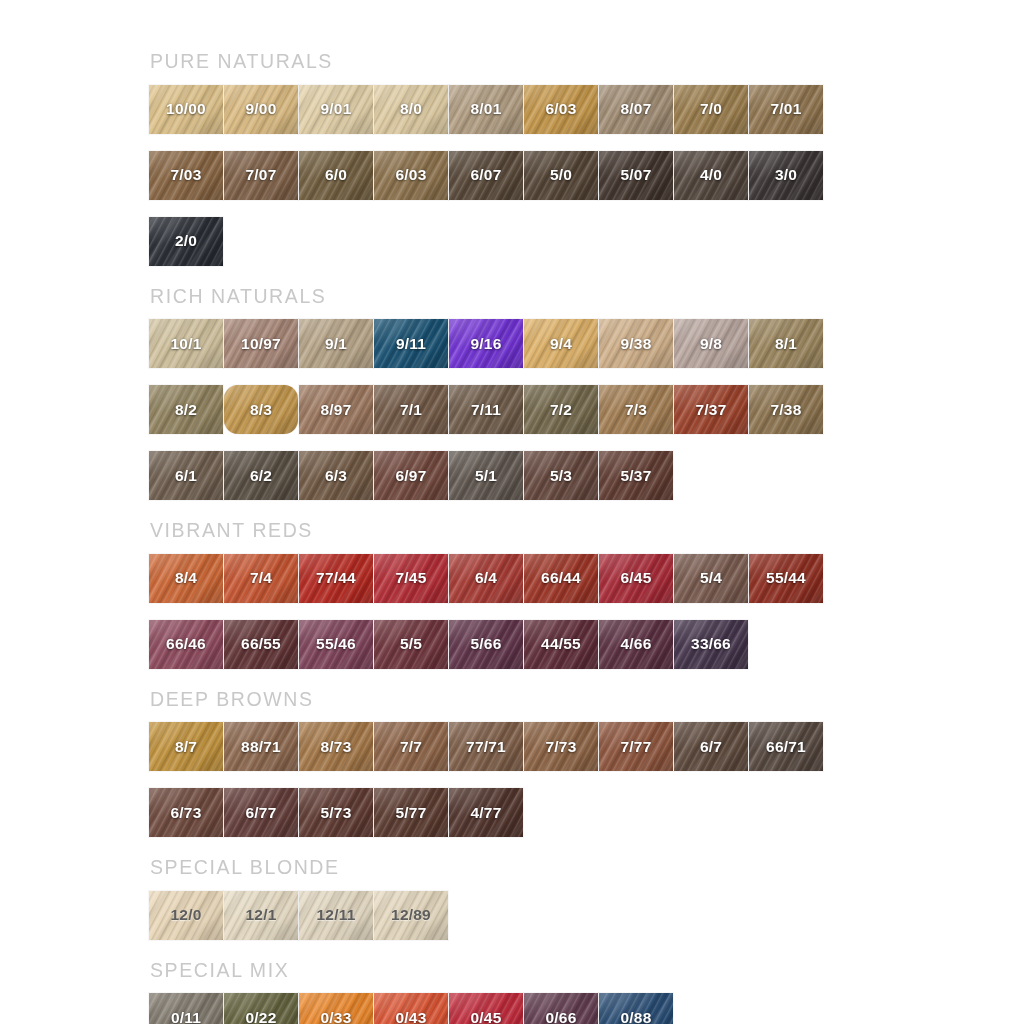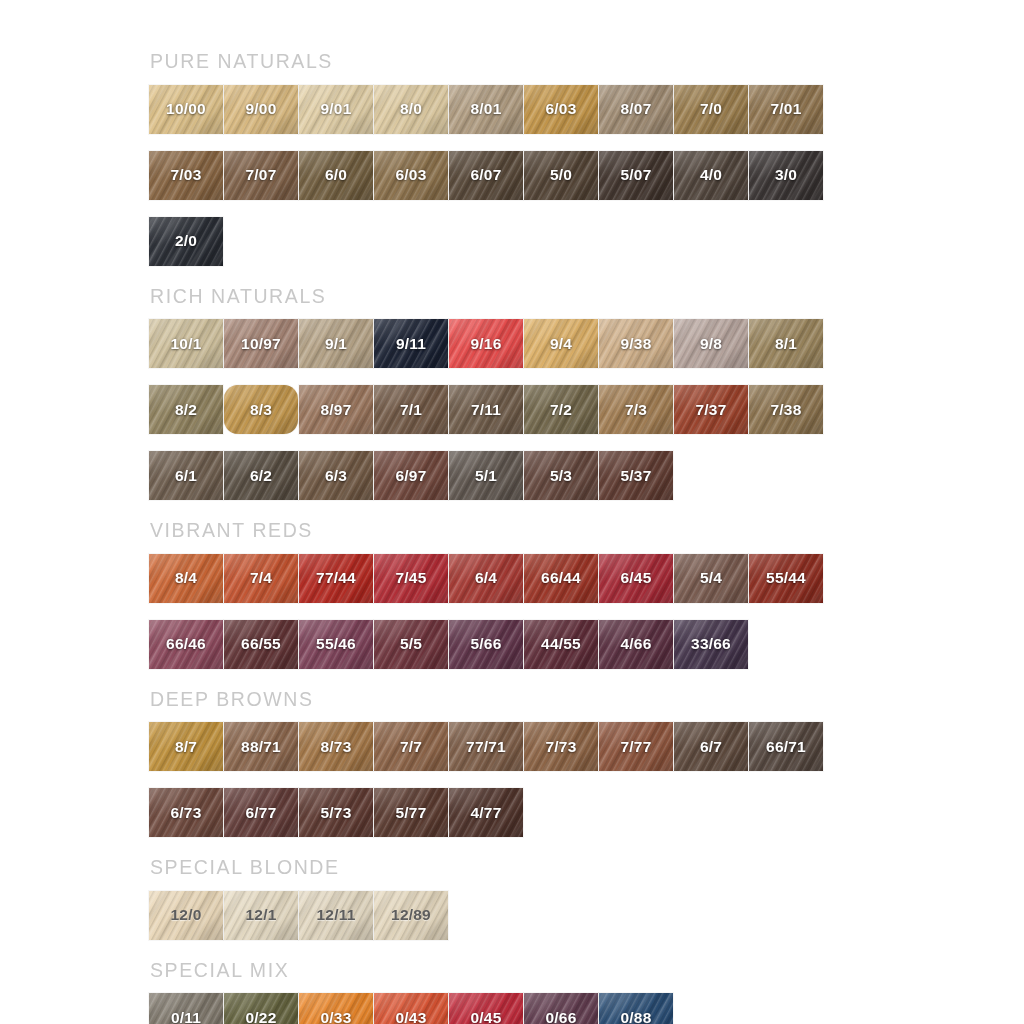--- a/index.html
+++ b/index.html
@@ -259,27 +259,27 @@
             <span class="tex-b"></span>
             <span class="tex-c"></span>
             <span class="swatch-label">10/97</span>
           </div>
           <div class="swatch" style="background-color: rgb(184, 164, 133);">
             <span class="tex-a"></span>
             <span class="tex-b"></span>
             <span class="tex-c"></span>
             <span class="swatch-label">9/1</span>
           </div>
-          <div class="swatch" style="background-color: #0f172a;">
+          <div class="swatch" style="background-color: #0c4a6e;">
             <span class="tex-a"></span>
             <span class="tex-b"></span>
             <span class="tex-c"></span>
             <span class="swatch-label">9/11</span>
           </div>
-          <div class="swatch" style="background-color: #ef4444;">
+          <div class="swatch" style="background-color: #6d28d9;">
             <span class="tex-a"></span>
             <span class="tex-b"></span>
             <span class="tex-c"></span>
             <span class="swatch-label">9/16</span>
           </div>
           <div class="swatch" style="background-color: rgb(227, 178, 98);">
             <span class="tex-a"></span>
             <span class="tex-b"></span>
             <span class="tex-c"></span>
             <span class="swatch-label">9/4</span>

